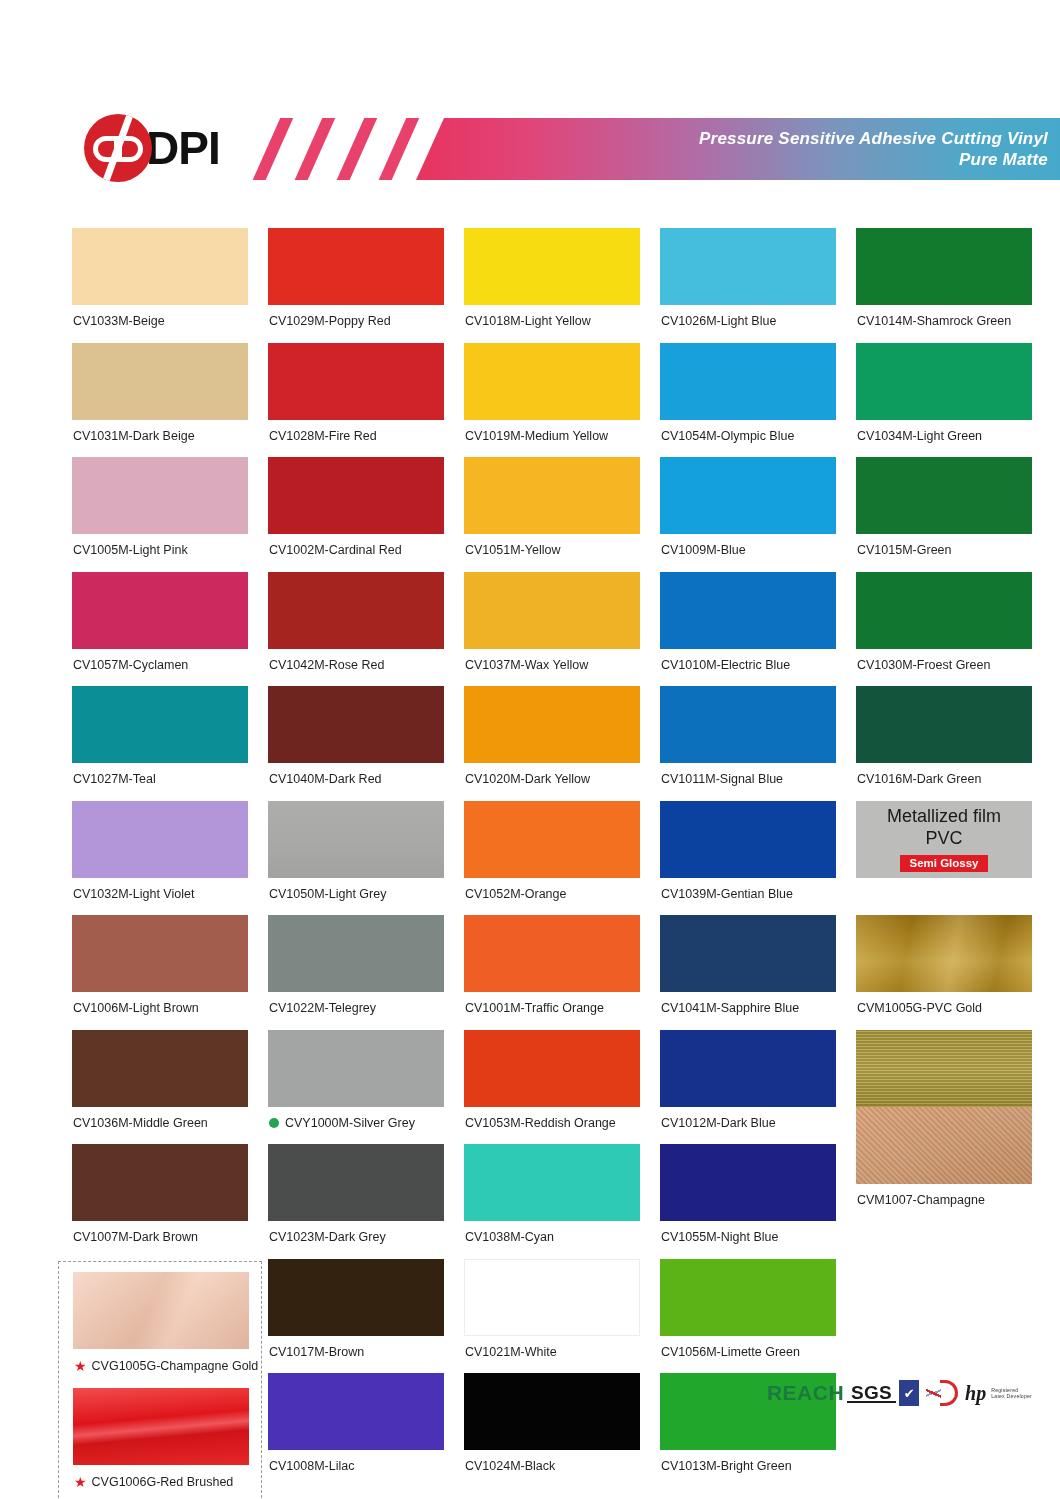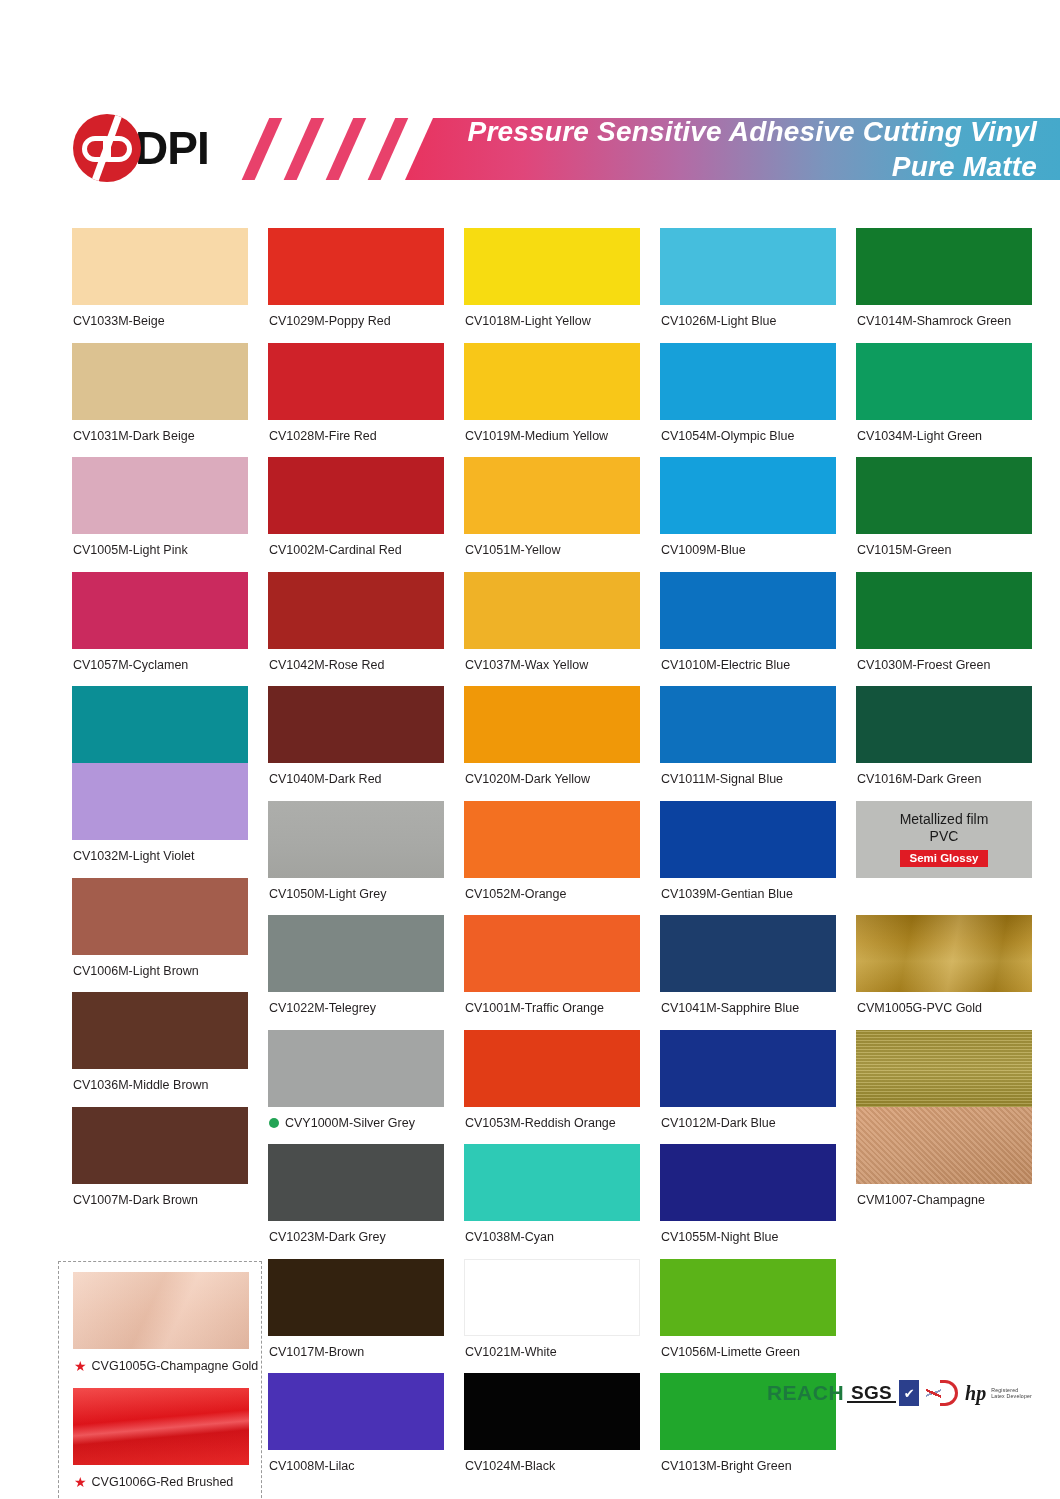--- a/index.html
+++ b/index.html
@@ -8,21 +8,21 @@
     width:1060px;height:1499px;
     background:#ffffff;
     font-family:"Liberation Sans","DejaVu Sans",sans-serif;
     overflow:hidden;
     position:relative;
   }
   .page{position:absolute;inset:0;}
 
   
   .header{
-    position:absolute;left:1px;top:104px;width:1035px;height:88px;
+    position:absolute;left:12px;top:104px;width:1035px;height:88px;
   }
   .logo-wrap{
     position:absolute;left:72px;top:8px;
     display:flex;align-items:center;height:72px;
   }
   .logo-mark{
     width:68px;height:68px;border-radius:50%;
     background:#d32029;position:relative;flex:none;
     overflow:hidden;
   }
@@ -51,21 +51,21 @@
   }
   .banner{
     position:absolute;left:404px;top:14px;width:656px;height:62px;
     background:linear-gradient(90deg,#e8335f 0%,#e0467a 18%,#b36ba5 42%,#7a95bd 64%,#4fa8c9 84%,#45a9cb 100%);
     clip-path:polygon(28px 0, 100% 0, 100% 100%, 0 100%);
     display:flex;flex-direction:column;justify-content:center;
     align-items:flex-end;padding-right:24px;box-sizing:border-box;
   }
   .banner-line{
     color:#ffffff;font-weight:bold;font-style:italic;
-    font-size:28px;line-height:1.26;letter-spacing:.2px;white-space:nowrap;
+    font-size:17px;line-height:1.26;letter-spacing:.2px;white-space:nowrap;
   }
 
   
   .grid{
     position:absolute;left:72px;top:228px;width:960px;
   }
   .col{
     position:absolute;top:0;width:176px;
   }
   .col-0{left:0;}
@@ -132,21 +132,21 @@
     padding:10px 14px 8px 14px;
   }
 
   
   .metal-head{
     width:176px;height:77px;background:#bcbdba;
     display:flex;flex-direction:column;align-items:center;
     justify-content:center;box-sizing:border-box;
   }
   .metal-title{
-    font-size:14px;color:#1a1a1a;line-height:1.22;text-align:center;
+    font-size:18px;color:#1a1a1a;line-height:1.22;text-align:center;
     font-weight:normal;
   }
   .metal-badge{
     margin-top:5px;background:#e01b24;color:#ffffff;
     font-size:11.5px;font-weight:bold;padding:2px 9px 3px 9px;
     line-height:1.1;
   }
 
   
   .footer{
@@ -247,37 +247,40 @@
           </div>
         </div>
         <div class="cell">
           <div class="swatch" style="background: rgb(202, 42, 94);"></div>
           <div class="label">
             <span>CV1057M-Cyclamen</span>
           </div>
         </div>
         <div class="cell">
           <div class="swatch" style="background: rgb(11, 142, 149);"></div>
+          <div class="label">
+            <span>CV1027M-Teal</span>
+          </div>
         </div>
         <div class="cell">
           <div class="swatch" style="background: rgb(179, 150, 218);"></div>
           <div class="label">
             <span>CV1032M-Light Violet</span>
           </div>
         </div>
         <div class="cell">
           <div class="swatch" style="background: rgb(163, 93, 76);"></div>
           <div class="label">
             <span>CV1006M-Light Brown</span>
           </div>
         </div>
         <div class="cell">
           <div class="swatch" style="background: rgb(95, 53, 38);"></div>
           <div class="label">
-            <span>CV1036M-Middle Brown</span>
+            <span>CV1036M-Middle Green</span>
           </div>
         </div>
         <div class="cell">
           <div class="swatch" style="background: rgb(93, 51, 39);"></div>
           <div class="label">
             <span>CV1007M-Dark Brown</span>
           </div>
         </div>
         <div class="dash-box" style="top: 1033px;">
           <div class="cell">

